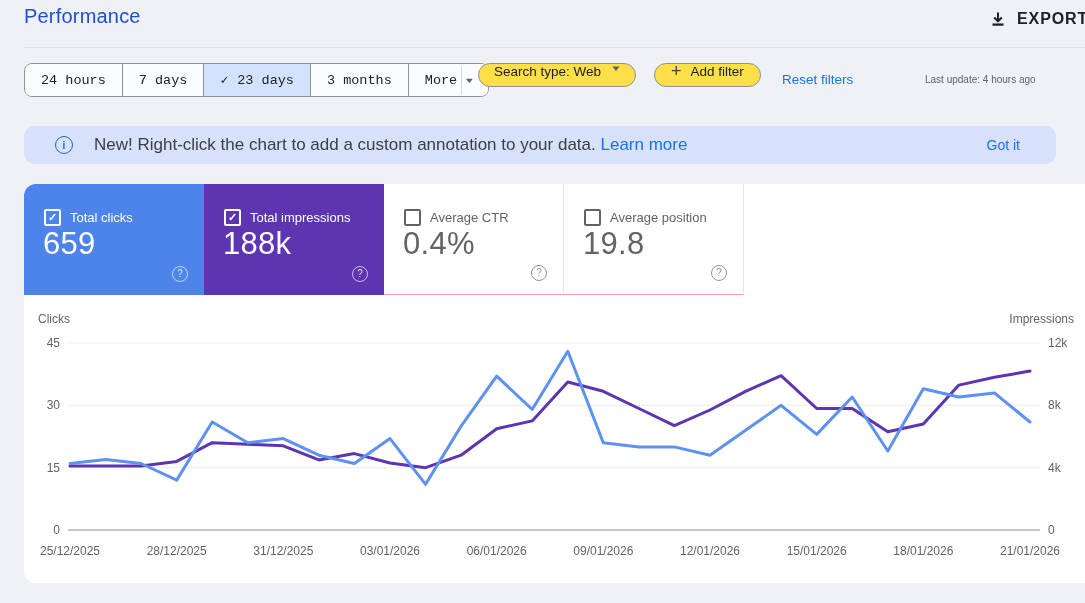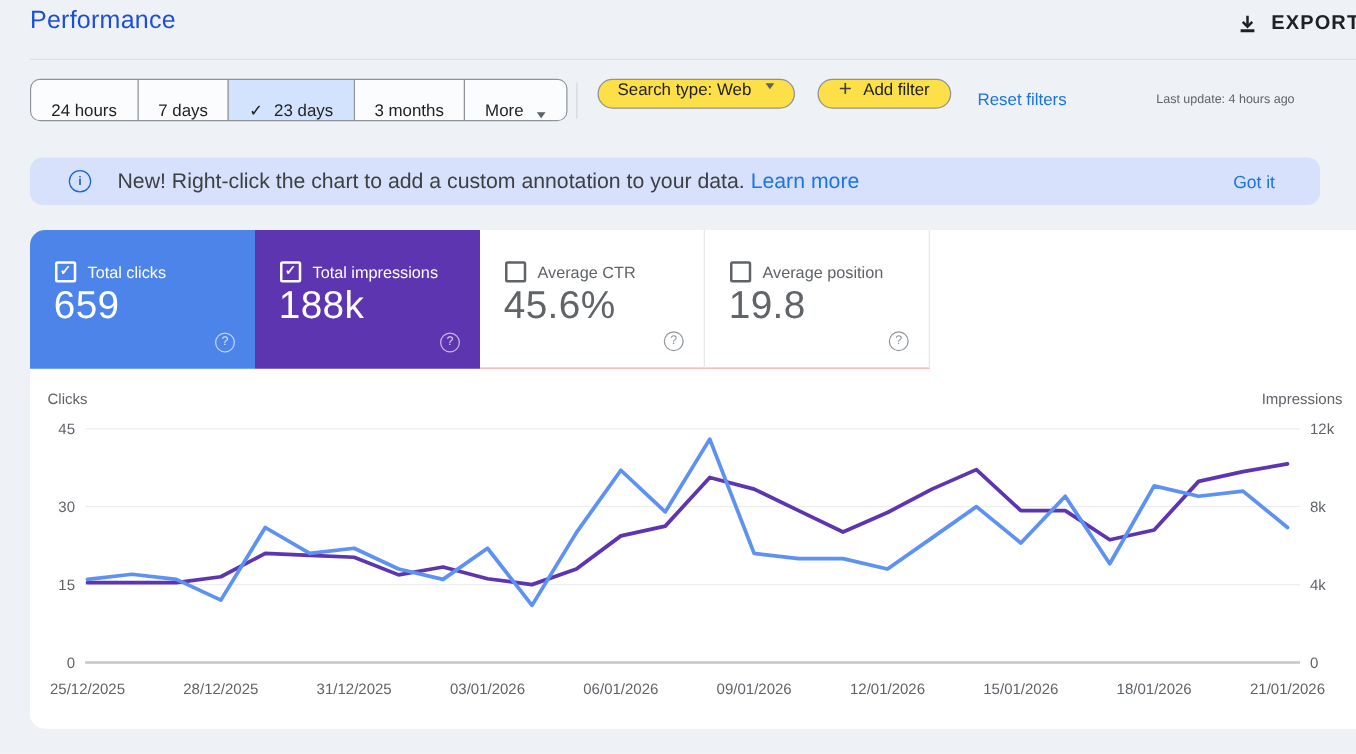--- a/index.html
+++ b/index.html
@@ -7,21 +7,21 @@
     position:relative;width:1085px;height:603px;overflow:hidden;
     background:#eef1f5;font-family:"Liberation Sans",sans-serif;
     -webkit-font-smoothing:antialiased;
   }
   
   .page-title{position:absolute;left:24px;top:5px;margin:0;font-size:20px;font-weight:500;color:#1d4ed8;letter-spacing:.2px;}
   .export-btn{position:absolute;left:990px;top:3px;height:32px;display:flex;align-items:center;gap:11px;background:none;border:none;cursor:pointer;color:#202124;font-family:inherit;font-size:16px;font-weight:700;letter-spacing:.9px;padding:0;}
   .header-divider{position:absolute;left:24px;right:0;top:47px;height:1px;background:#dde0e4;}
   
   .chip-group{position:absolute;left:24px;top:63px;height:34px;display:flex;border:1px solid #8f9399;border-radius:8px;overflow:hidden;box-sizing:border-box;}
-  .chip{display:flex;align-items:flex-end;gap:9px;padding:0 16px;font-size:13.5px;color:#202124;background:#fbfcfe;border-left:1px solid #8f9399;cursor:pointer;white-space:nowrap;}
+  .chip{display:flex;align-items:center;gap:9px;padding:0 16px;font-size:13.5px;color:#202124;background:#fbfcfe;border-left:1px solid #8f9399;cursor:pointer;white-space:nowrap;font-family:Liberation Mono, monospace;}
   .chip:first-child{border-left:none;}
   .chip.selected{background:#d3e3fd;font-weight:500;}
   .chip .check{font-size:13px;}
   .chip .caret{margin-left:1px;}
   .vdivider{position:absolute;left:461px;top:66px;width:1px;height:29px;background:#d4d7db;}
   .pill{position:absolute;top:63px;height:24px;display:flex;align-items:flex-start;border:1px solid #8f9399;border-radius:17px;background:#fde047;font-family:inherit;font-size:13.5px;color:#202124;cursor:pointer;box-sizing:border-box;}
   .pill.search{left:478px;padding:0 15px;gap:11px;}
   .pill.addfilter{left:654px;padding:0 16px;gap:9px;}
   .caret{font-size:8px;color:#5f6368;transform:scaleX(1.5);display:inline-block;}
   .plus{font-size:18px;font-weight:400;color:#3c4043;line-height:1;margin-top:-2px;}
@@ -131,21 +131,21 @@
         </span>
         <span class="tile-label">Total impressions</span>
         <div class="tile-value">188k</div>
         <span class="help">?</span>
       </div>
       <div class="tile plain">
         <span class="cb">
           <span></span>
         </span>
         <span class="tile-label">Average CTR</span>
-        <div class="tile-value">45.6%</div>
+        <div class="tile-value">0.4%</div>
         <span class="help">?</span>
       </div>
       <div class="tile plain">
         <span class="cb">
           <span></span>
         </span>
         <span class="tile-label">Average position</span>
         <div class="tile-value">19.8</div>
         <span class="help">?</span>
       </div>

